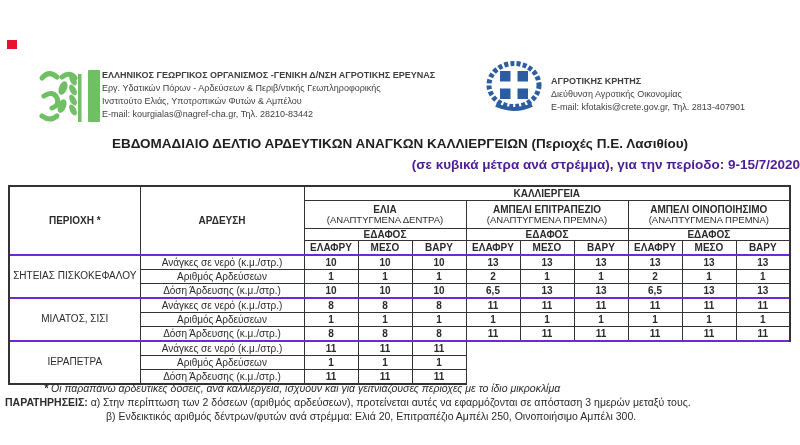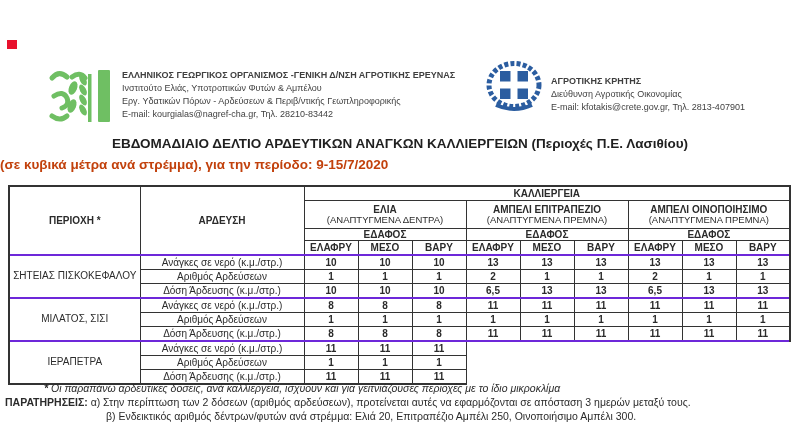--- a/index.html
+++ b/index.html
@@ -3,35 +3,35 @@
 <meta charset="utf-8">
 <style>
   html,body{margin:0;padding:0;}
   body{
     width:800px;height:445px;background:#ffffff;position:relative;overflow:hidden;
     font-family:"Liberation Sans", sans-serif;color:#2b2b2b;
   }
   .red-marker{position:absolute;left:7px;top:40px;width:10px;height:9px;background:#e8112d;}
 
   
-  .header-left{position:absolute;left:48px;top:66px;display:flex;gap:10px;}
+  .header-left{position:absolute;left:38px;top:66px;display:flex;}
   .logo-elgo{width:64px;height:60px;flex:0 0 auto;}
   .hl-text{font-size:9px;line-height:13px;color:#3f3f3f;padding-top:3px;white-space:nowrap;}
   .hl-text .l1{font-weight:bold;}
 
   .header-right{position:absolute;left:486px;top:60px;display:flex;gap:9px;}
   .logo-crete{width:56px;height:54px;flex:0 0 auto;}
   .hr-text{font-size:9px;line-height:13px;color:#3f3f3f;padding-top:15px;white-space:nowrap;}
   .hr-text .l1{font-weight:bold;}
 
   
   .title1{position:absolute;top:136px;left:0;width:100%;text-align:center;
           font-size:13.5px;font-weight:bold;color:#1f1f1f;}
-  .title2{position:absolute;top:157px;left:0;width:100%;text-align:left;
-          font-size:13.5px;font-weight:bold;color:#c2410c;}
+  .title2{position:absolute;top:157px;left:0;width:100%;text-align:right;
+          font-size:13.5px;font-weight:bold;color:#4c1d95;}
 
   
   .tbl-wrap{position:absolute;left:8px;top:185px;width:783px;}
   table{border-collapse:collapse;width:100%;table-layout:fixed;}
   th,td{border:1px solid #333;padding:0 1px;text-align:center;vertical-align:middle;
         font-size:10px;line-height:1.12;color:#2b2b2b;background:#fff;}
   th{font-weight:bold;}
   tr.r-top th{border-top:2px solid #333;}
   .b-left{border-left:2px solid #333;}
   .b-right{border-right:2px solid #333;margin-top:29px;}
@@ -76,22 +76,22 @@
       <ellipse cx="35" cy="14" rx="3" ry="6" transform="rotate(-28 35 14)"></ellipse>
       <ellipse cx="35" cy="24" rx="3" ry="6" transform="rotate(-28 35 24)"></ellipse>
       <ellipse cx="35" cy="34" rx="3" ry="6" transform="rotate(-28 35 34)"></ellipse>
       <ellipse cx="35" cy="44" rx="3" ry="6" transform="rotate(-28 35 44)"></ellipse>
       <ellipse cx="25" cy="22" rx="4" ry="7" transform="rotate(22 25 22)"></ellipse>
       <ellipse cx="24" cy="40" rx="4" ry="7" transform="rotate(22 24 40)"></ellipse>
     </g>
   </svg>
   <div class="hl-text">
     <div class="l1">ΕΛΛΗΝΙΚΟΣ ΓΕΩΡΓΙΚΟΣ ΟΡΓΑΝΙΣΜΟΣ -ΓΕΝΙΚΗ Δ/ΝΣΗ ΑΓΡΟΤΙΚΗΣ ΕΡΕΥΝΑΣ</div>
+    <div>Εργ. Υδατικών Πόρων - Αρδεύσεων &amp; Περιβ/ντικής Γεωπληροφορικής</div>
     <div>Ινστιτούτο Ελιάς, Υποτροπικών Φυτών &amp; Αμπέλου</div>
-    <div>Εργ. Υδατικών Πόρων - Αρδεύσεων &amp; Περιβ/ντικής Γεωπληροφορικής</div>
     <div>E-mail: kourgialas@nagref-cha.gr, Τηλ. 28210-83442</div>
   </div>
 </div>
 
 <div class="header-right">
   <svg class="logo-crete" viewBox="0 0 56 54">
     <ellipse cx="28" cy="25" rx="25" ry="21.5" fill="none" stroke="#2b5da0" stroke-width="5" stroke-dasharray="4 2.2"></ellipse>
     <path d="M10 45 q18 8 36 0" fill="none" stroke="#2b5da0" stroke-width="4"></path>
     <rect x="14" y="11" width="28" height="28" fill="#2b5da0"></rect>
     <rect x="24.5" y="11" width="7" height="28" fill="#ffffff"></rect>

